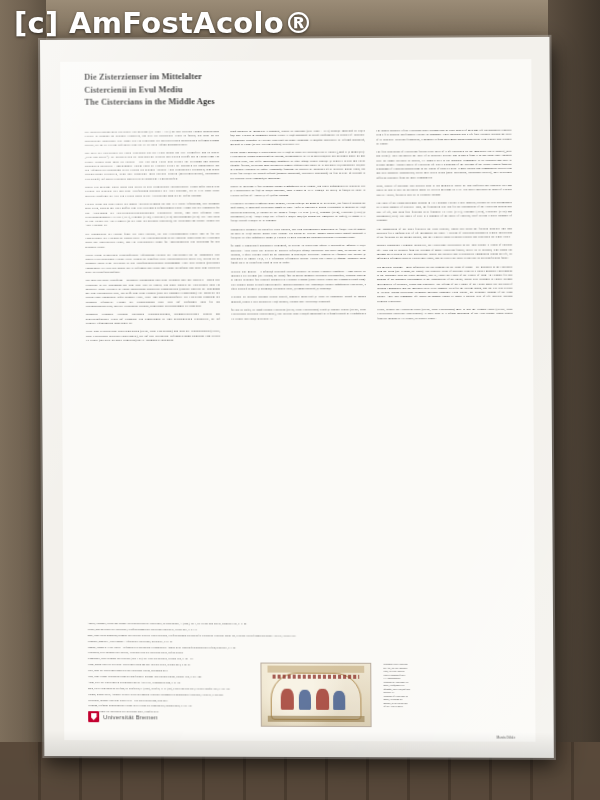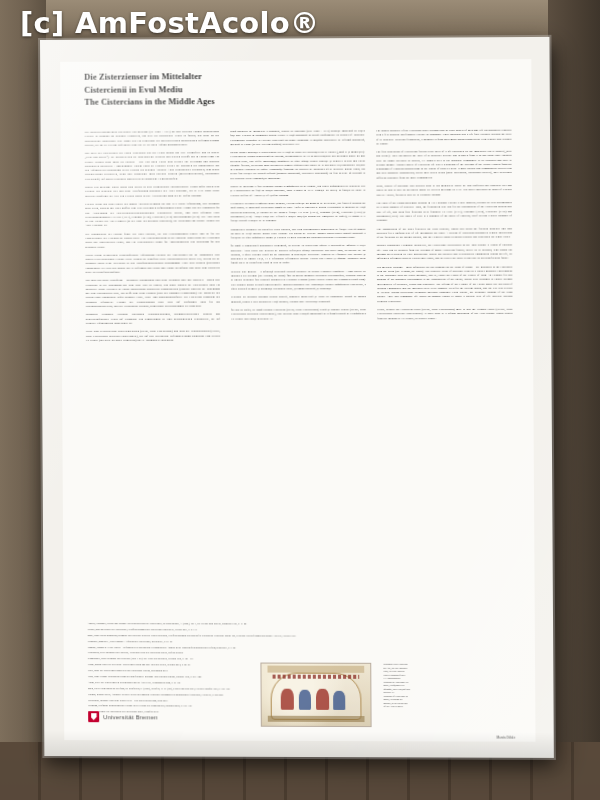--- a/index.html
+++ b/index.html
@@ -21,21 +21,21 @@
   .wall-right{position:absolute;right:0;top:0;width:52px;height:800px;
     background:linear-gradient(90deg,#5b4e40,#4a3f33 60%,#3e352b);}
   .floor-tiles{position:absolute;left:0;bottom:0;width:600px;height:58px;
     background:
       repeating-linear-gradient(90deg,#5a4a3b 0px,#5a4a3b 38px,#4a3c2f 38px,#4a3c2f 41px),
       #50422f;
     opacity:.95;}
 
   
   .watermark{
-    position:absolute;left:20px;top:6px;z-index:60;
+    position:absolute;left:14px;top:6px;z-index:60;
     font-family:"DejaVu Sans", sans-serif;
     font-size:29px;font-weight:bold;color:#ffffff;
     text-shadow:0 1px 3px rgba(0,0,0,.55);
     letter-spacing:.3px;
   }
 
   
   .panel{
     position:absolute;left:40px;top:40px;width:506px;height:716px;
     background:#f3f1ec;

